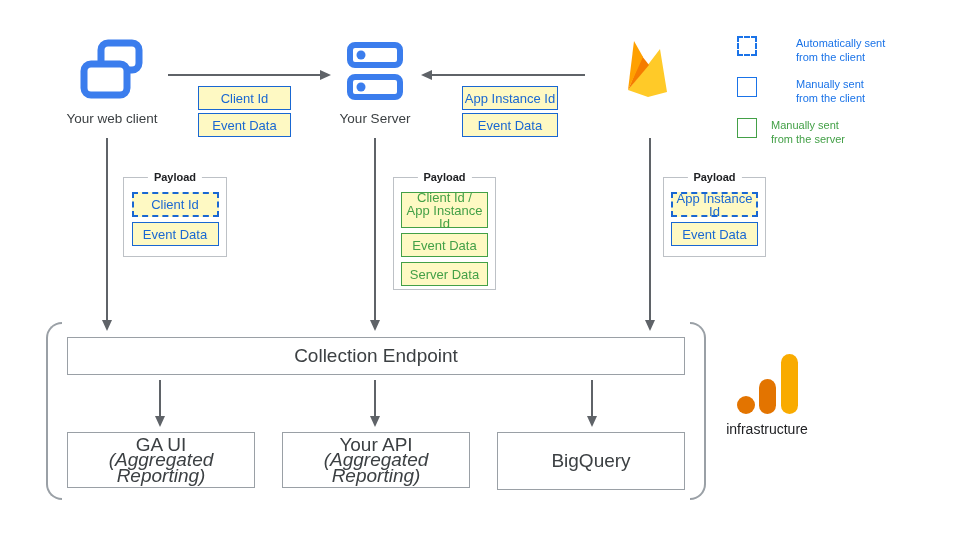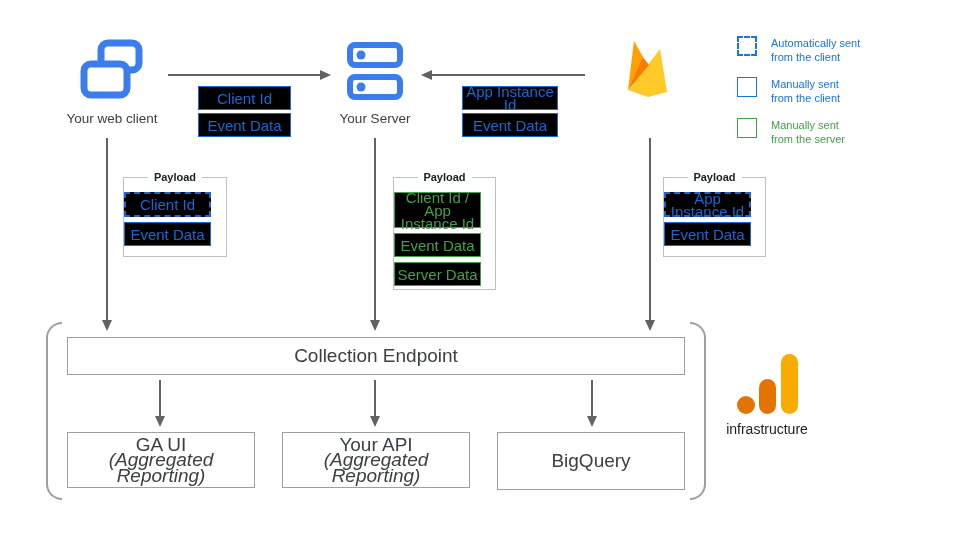--- a/index.html
+++ b/index.html
@@ -10,31 +10,31 @@
   .abs{position:absolute;}
   svg{display:block;}
 
   
   .node-label{
     position:absolute;text-align:center;font-size:13.5px;font-weight:500;color:#3c4043;
   }
 
   
   .field{
-    position:absolute;background:#000000;border:1.5px solid #1967D2;color:#1967D2;
-    font-size:15px;display:flex;align-items:center;justify-content:center;text-align:center;
+    position:absolute;background:#fef9c3;border:1.5px solid #1967D2;color:#1967D2;
+    font-size:13px;display:flex;align-items:center;justify-content:center;text-align:center;
     white-space:pre-line;line-height:13px;box-sizing:border-box;
   }
   .field.dashed{border:2px dashed #1967D2;}
   .field.green{border-color:#43A047;color:#43A047;}
 
   
   .payload{
     position:absolute;border:1px solid #BDC1C6;background:#fff;box-sizing:border-box;
-    display:flex;flex-direction:column;padding-top:14px;gap:5px;
+    display:flex;flex-direction:column;align-items:center;padding-top:14px;gap:5px;
   }
   .payload .ptitle{
     position:absolute;top:-7px;left:50%;transform:translateX(-50%);
     background:#fff;padding:0 6px;font-size:11px;font-weight:bold;color:#202124;white-space:nowrap;
   }
   .payload .field{position:static;width:87px;height:24px;flex:0 0 auto;}
   .payload .field.tall{height:36px;}
 
   
   .big-box{
@@ -44,21 +44,21 @@
   }
   .big-box .subtitle{font-style:italic;white-space:pre-line;}
 
   
   .legend-item{position:absolute;display:flex;gap:14px;}
   .legend-swatch{width:20px;height:20px;box-sizing:border-box;flex:0 0 auto;background:#fff;}
   .legend-swatch.dashed-blue{border:2px dashed #1A73E8;}
   .legend-swatch.solid-blue{border:1.5px solid #1A73E8;}
   .legend-swatch.solid-green{border:1.5px solid #43A047;}
   .legend-text{font-size:11px;line-height:14px;font-weight:500;}
-  .legend-text.blue{color:#1A73E8;}
+  .legend-text.blue{color:#1A73E8;margin-left:25px;}
   .legend-text.green{color:#43A047;}
   .legend-text span{display:block;}
 
   
   .bracket{position:absolute;top:322px;width:16px;height:178px;box-sizing:border-box;}
   .bracket.left{border:2px solid #9AA0A6;border-right:none;border-radius:18px 0 0 18px;}
   .bracket.right{border:2px solid #9AA0A6;border-left:none;border-radius:0 18px 18px 0;}
 
   .brand-text{
     position:absolute;text-align:center;font-size:14px;line-height:19px;color:#202124;

